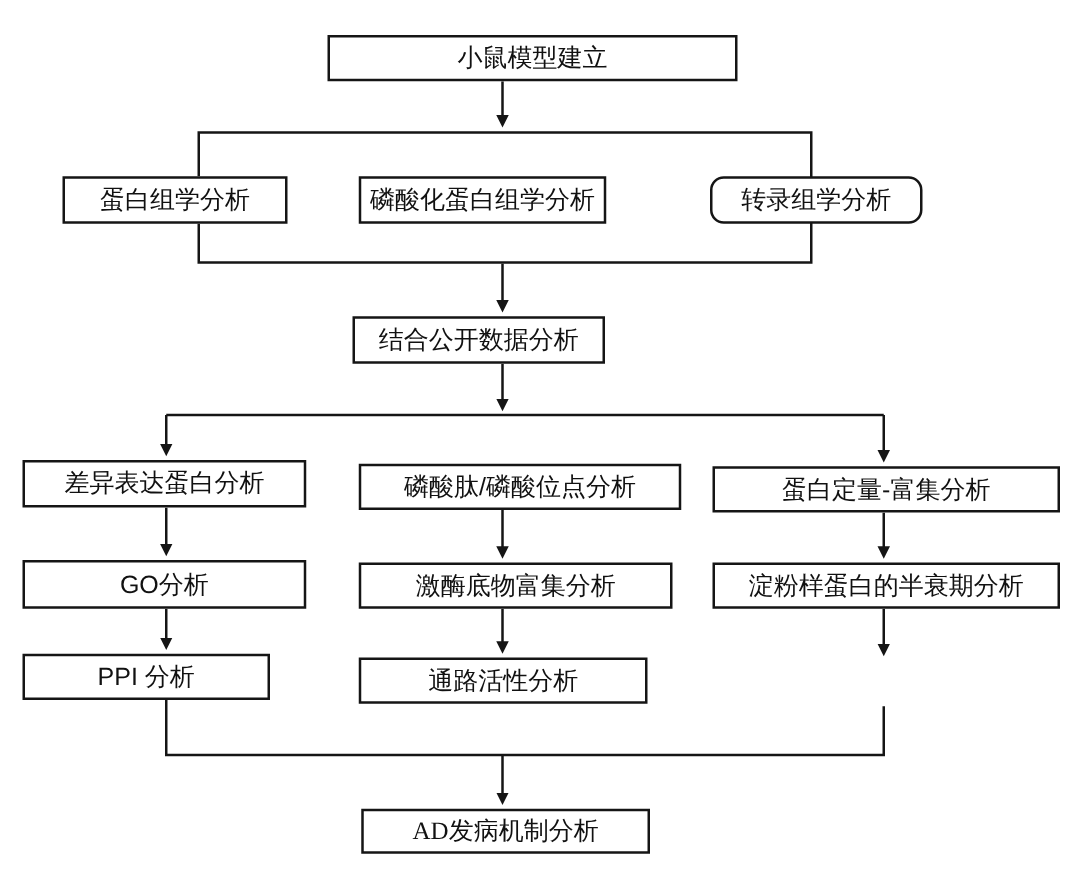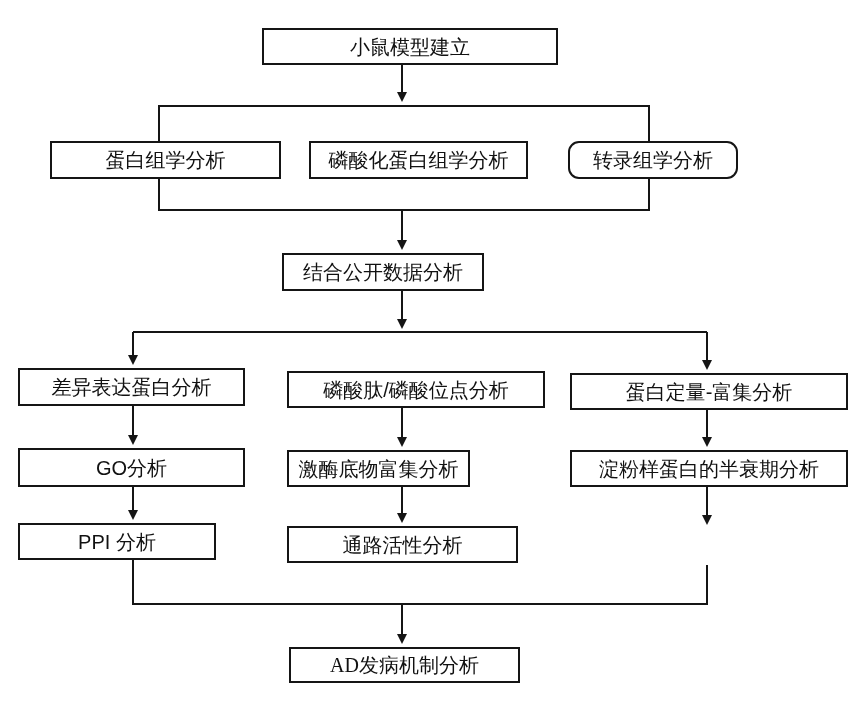--- a/index.html
+++ b/index.html
@@ -38,30 +38,30 @@
     display: flex;
     align-items: center;
     justify-content: center;
     font-size: 20px;
     line-height: 1;
     color: #111111;
     white-space: nowrap;
     text-align: center;
   }
   
-  .n-mouse      { left: 262px; top: 28px;  width: 296px; height: 37px; }
-  .n-prot       { left: 50px;  top: 141px; width: 231px; height: 38px; }
-  .n-phosprot   { left: 309px; top: 141px; width: 219px; height: 38px; }
+  .n-mouse      { left: 262px; top: 28px;  width: 328px; height: 37px; }
+  .n-prot       { left: 50px;  top: 141px; width: 180px; height: 38px; }
+  .n-phosprot   { left: 287px; top: 141px; width: 198px; height: 38px; }
   .n-trans      { left: 568px; top: 141px; width: 170px; height: 38px; border-radius: 11px; }
   .n-public     { left: 282px; top: 253px; width: 202px; height: 38px; }
   .n-dep        { left: 18px;  top: 368px; width: 227px; height: 38px; }
   .n-go         { left: 18px;  top: 448px; width: 227px; height: 39px; }
   .n-ppi        { left: 18px;  top: 523px; width: 198px; height: 37px; }
   .n-phospep    { left: 287px; top: 371px; width: 258px; height: 37px; }
-  .n-kinase     { left: 287px; top: 450px; width: 183px; height: 37px; }
+  .n-kinase     { left: 287px; top: 450px; width: 251px; height: 37px; }
   .n-pathway    { left: 287px; top: 526px; width: 231px; height: 37px; }
   .n-quant      { left: 570px; top: 373px; width: 278px; height: 37px; }
   .n-amyloid    { left: 570px; top: 450px; width: 278px; height: 37px; }
   .n-transprot  { left: 570px; top: 528px; width: 278px; height: 37px; }
   .n-ad         { left: 289px; top: 647px; width: 231px; height: 36px; font-family: Liberation Serif, serif; }
 </style>
 </head>
 <body>
 
 <div class="canvas">

